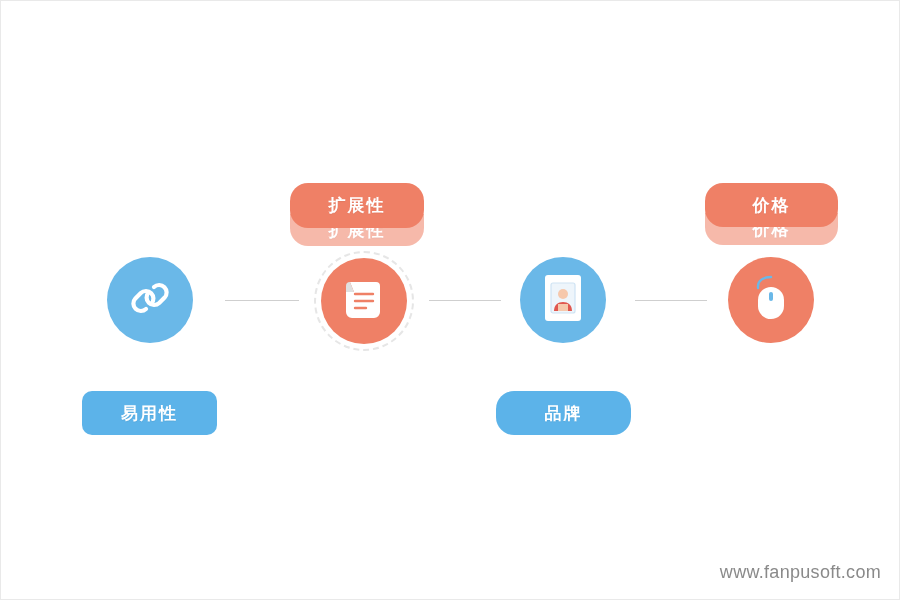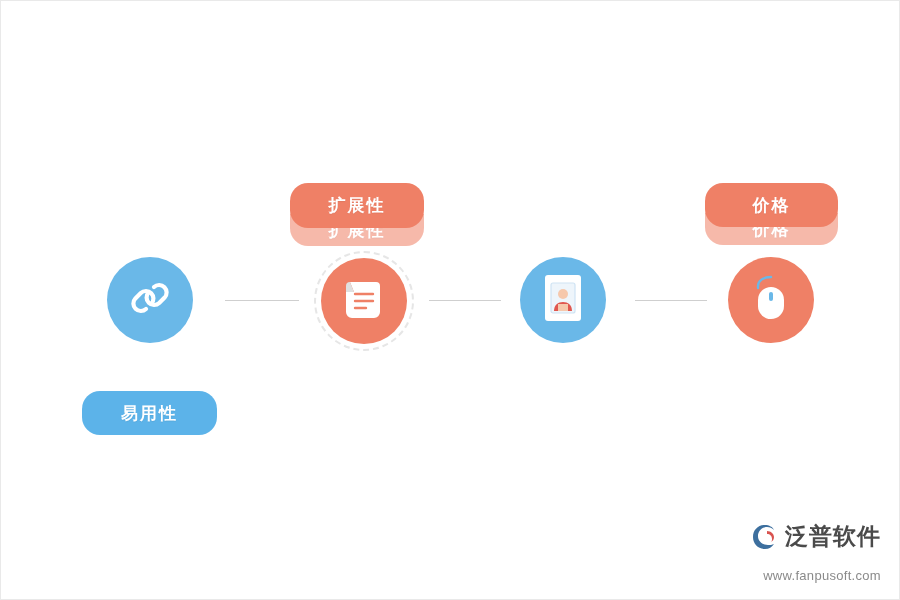--- a/index.html
+++ b/index.html
@@ -74,21 +74,21 @@
     letter-spacing: 2px;
     display: flex;
     align-items: center;
     justify-content: center;
     font-weight: bold;
     text-shadow: 0 1px 1px rgba(0,0,0,0.06);
   }
   .pill-blue { background: #5cb3e9; }
   .pill-orange { background: #ef8066; }
 
-  .pill-1 { left: 81px;  top: 390px; width: 135px; height: 44px; }
+  .pill-1 { left: 81px;  top: 390px; width: 135px; height: 44px; border-radius: 10px; }
   .pill-2 { left: 289px; top: 182px; width: 134px; height: 45px; }
   .pill-2-shadow { left: 289px; top: 213px; width: 134px; height: 32px; border-radius: 0 0 18px 18px; opacity: 0.55; }
   .pill-3 { left: 495px; top: 390px; width: 135px; height: 44px; }
   .pill-4 { left: 704px; top: 182px; width: 133px; height: 44px; }
   .pill-4-shadow { left: 704px; top: 212px; width: 133px; height: 32px; border-radius: 0 0 18px 18px; opacity: 0.55; }
 
   
   .watermark {
     position: absolute;
     right: 18px;
@@ -107,21 +107,21 @@
     height: 28px;
     position: relative;
   }
   .wm-name {
     font-size: 23px;
     font-weight: bold;
     color: #4a4a4a;
     letter-spacing: 1px;
   }
   .wm-url {
-    font-size: 13px;
+    font-size: 18px;
     color: #8a8a8a;
     margin-top: 16px;
     letter-spacing: 0.3px;
   }
 </style>
 </head>
 <body>
 
 <div class="canvas">
 
@@ -175,30 +175,22 @@
         <rect x="18" y="19" width="4" height="9" rx="2" fill="#6ab8e8"></rect>
       </svg>
     </span>
   </div>
 
   <div class="pill pill-blue pill-1">易用性</div>
 
   <div class="pill pill-orange pill-2-shadow">扩展性</div>
   <div class="pill pill-orange pill-2">扩展性</div>
 
+  <div class="pill pill-blue pill-3">品牌</div>
 
   <div class="pill pill-orange pill-4-shadow">价格</div>
   <div class="pill pill-orange pill-4">价格</div>
 
   <div class="watermark">
-    <div class="wm-top">
-      <span class="wm-logo">
-        <svg width="28" height="28" viewBox="0 0 28 28">
-          <path d="M14 2 C7 2 2 7 2 14 c0 7 5 12 12 12 c4 0 7 -2 9 -5 c-2 1 -4 1 -6 1 c-6 0 -10 -4 -10 -9 c0 -5 4 -9 9 -9 c3 0 5 1 7 3 c-1 -3 -5 -5 -9 -5 z" fill="#3d6f9e"></path>
-          <path d="M16 8 c4 0 7 3 7 6 c0 2 -1 4 -3 5 c1 -1 1 -2 1 -3 c0 -3 -2 -5 -5 -5 z" fill="#d9534f"></path>
-        </svg>
-      </span>
-      <span class="wm-name">泛普软件</span>
-    </div>
     <div class="wm-url">www.fanpusoft.com</div>
   </div>
 
 </div>
 
 </body></html>

